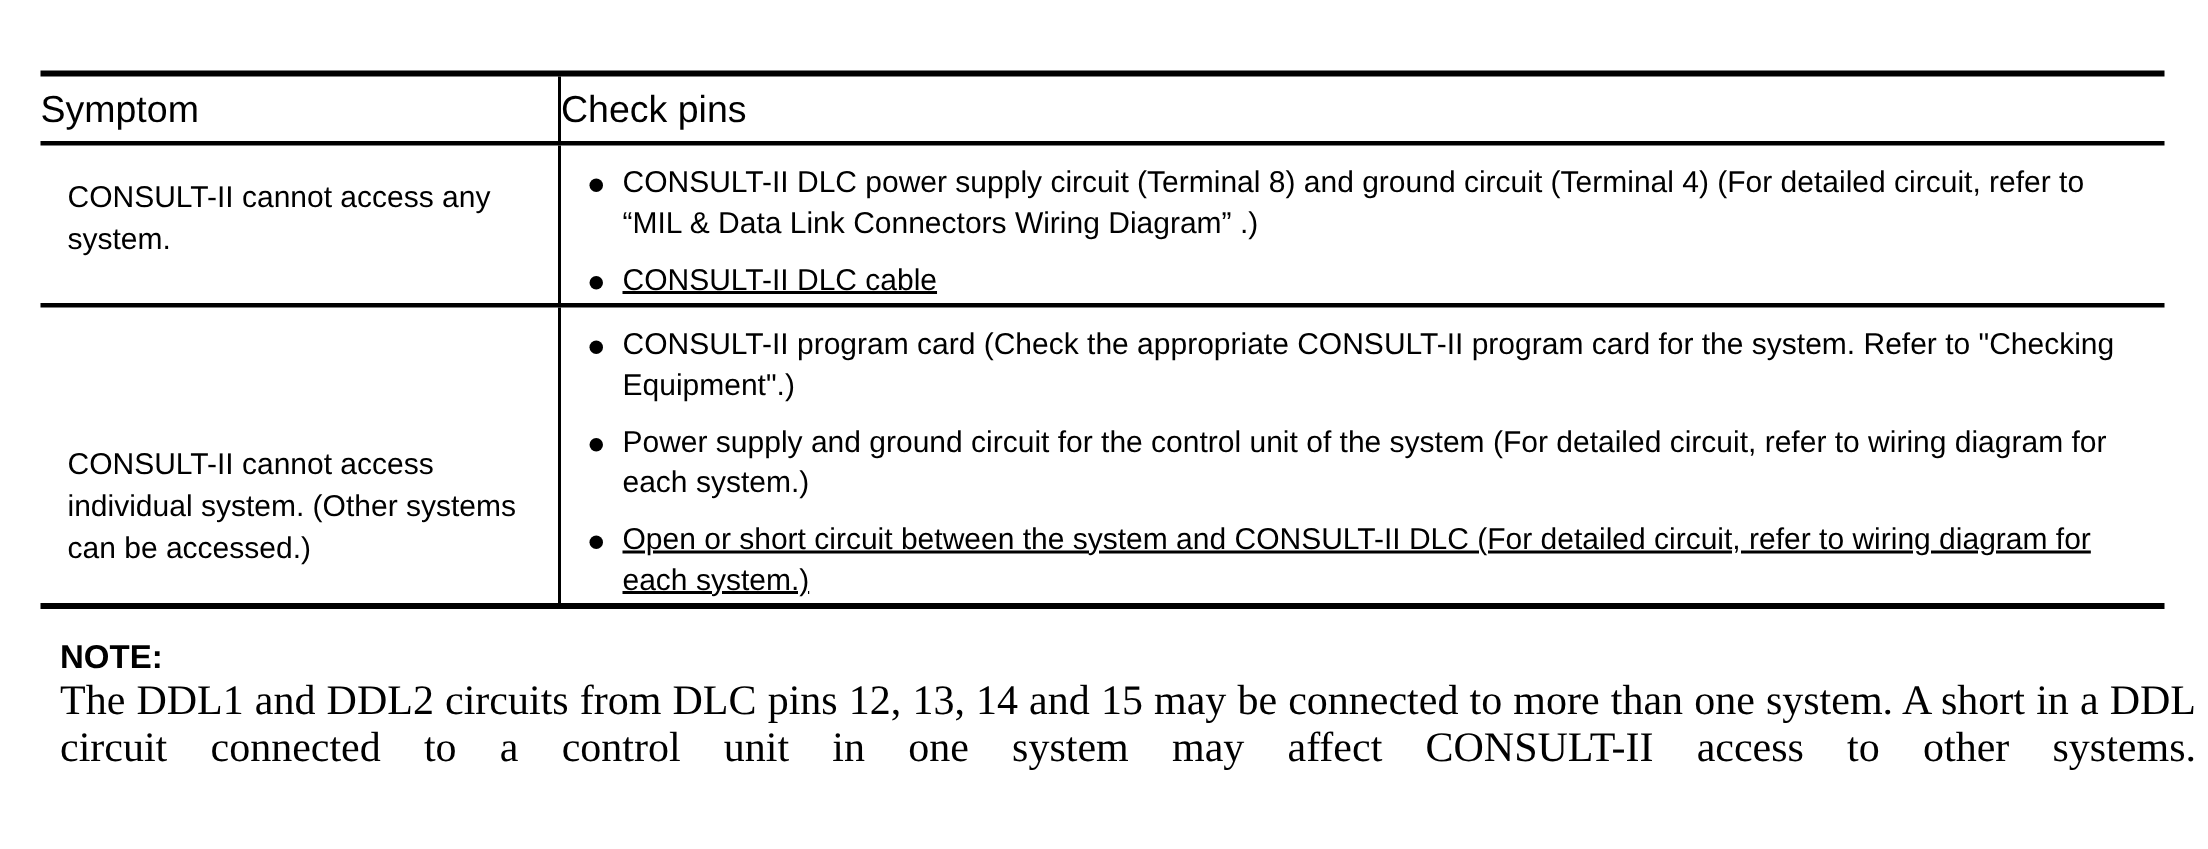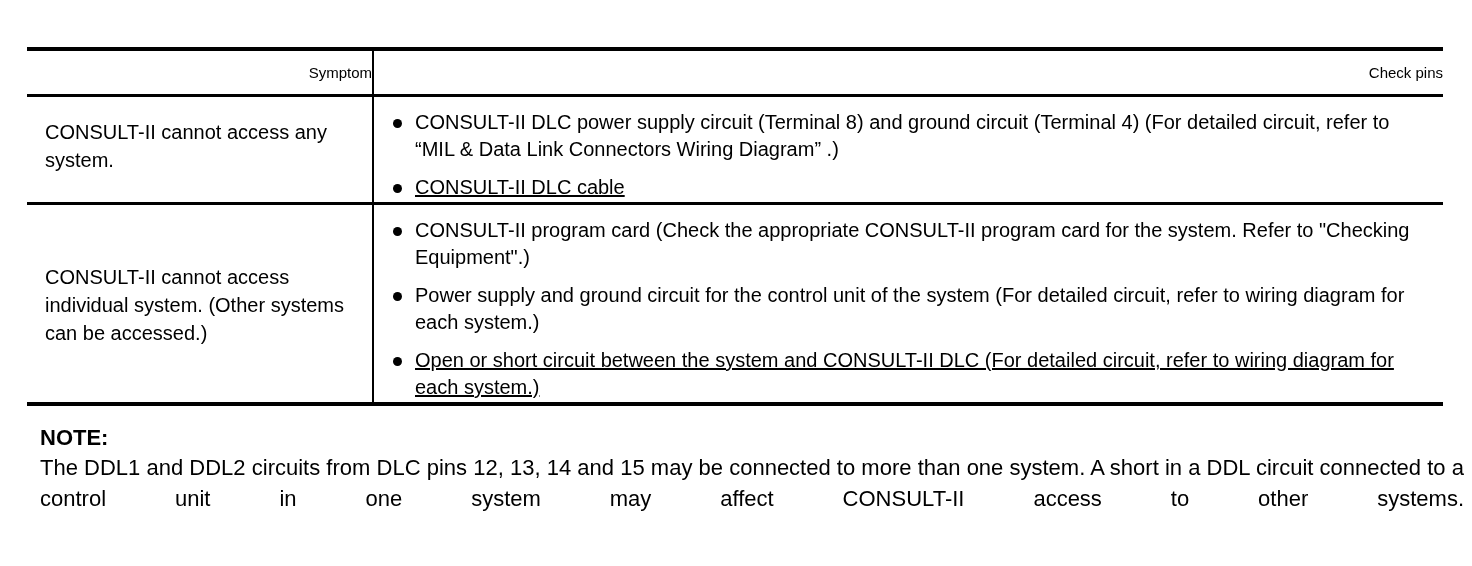--- a/index.html
+++ b/index.html
@@ -48,22 +48,22 @@
     font-weight: normal;
   }
 
   .col-symptom { width: 346px; }
   .col-check   { width: 1070px; }
 
   
   .hdr-row th {
     border-top: 4px solid #000;
     border-bottom: 3px solid #000;
-    text-align: right;
-    font-size: 15px;
+    text-align: left;
+    font-size: 25px;
     line-height: 22px;
     height: 43px;
     vertical-align: middle;
   }
   .hdr-row th.col-check { border-left: 2px solid #000; }
 
   
   .body-row > td {
     border-bottom: 3px solid #000;
   }
@@ -71,21 +71,21 @@
     border-bottom: 4px solid #000;
   }
   .body-row td.cell-check { border-left: 2px solid #000; }
 
   .symptom-text {
     font-size: 20px;
     line-height: 28px;
     padding: 0 14px 0 18px;
   }
   .row1 .symptom-text { padding-top: 21px; padding-bottom: 20px; }
-  .row2 .symptom-text { padding-top: 58px; padding-bottom: 20px; }
+  .row2 .symptom-text { padding-top: 91px; padding-bottom: 20px; }
 
   
   ul.checks {
     list-style: none;
     margin: 0;
     padding: 12px 8px 0 0;
   }
   ul.checks li {
     position: relative;
     font-size: 20px;
@@ -110,24 +110,25 @@
     left: 40px;
     top: 424px;
     width: 1424px;
   }
   .note-label {
     font-size: 22px;
     line-height: 28px;
     font-weight: bold;
   }
   .note-body {
-    font-size: 22px;
+    font-size: 28px;
     line-height: 31px;
     text-align: justify;
     text-justify: inter-word;
+    font-family: Liberation Serif, serif;
   }
   .note-body::after {
     content: "";
     display: inline-block;
     width: 100%;
   }
 </style>
 </head>
 <body>
 

